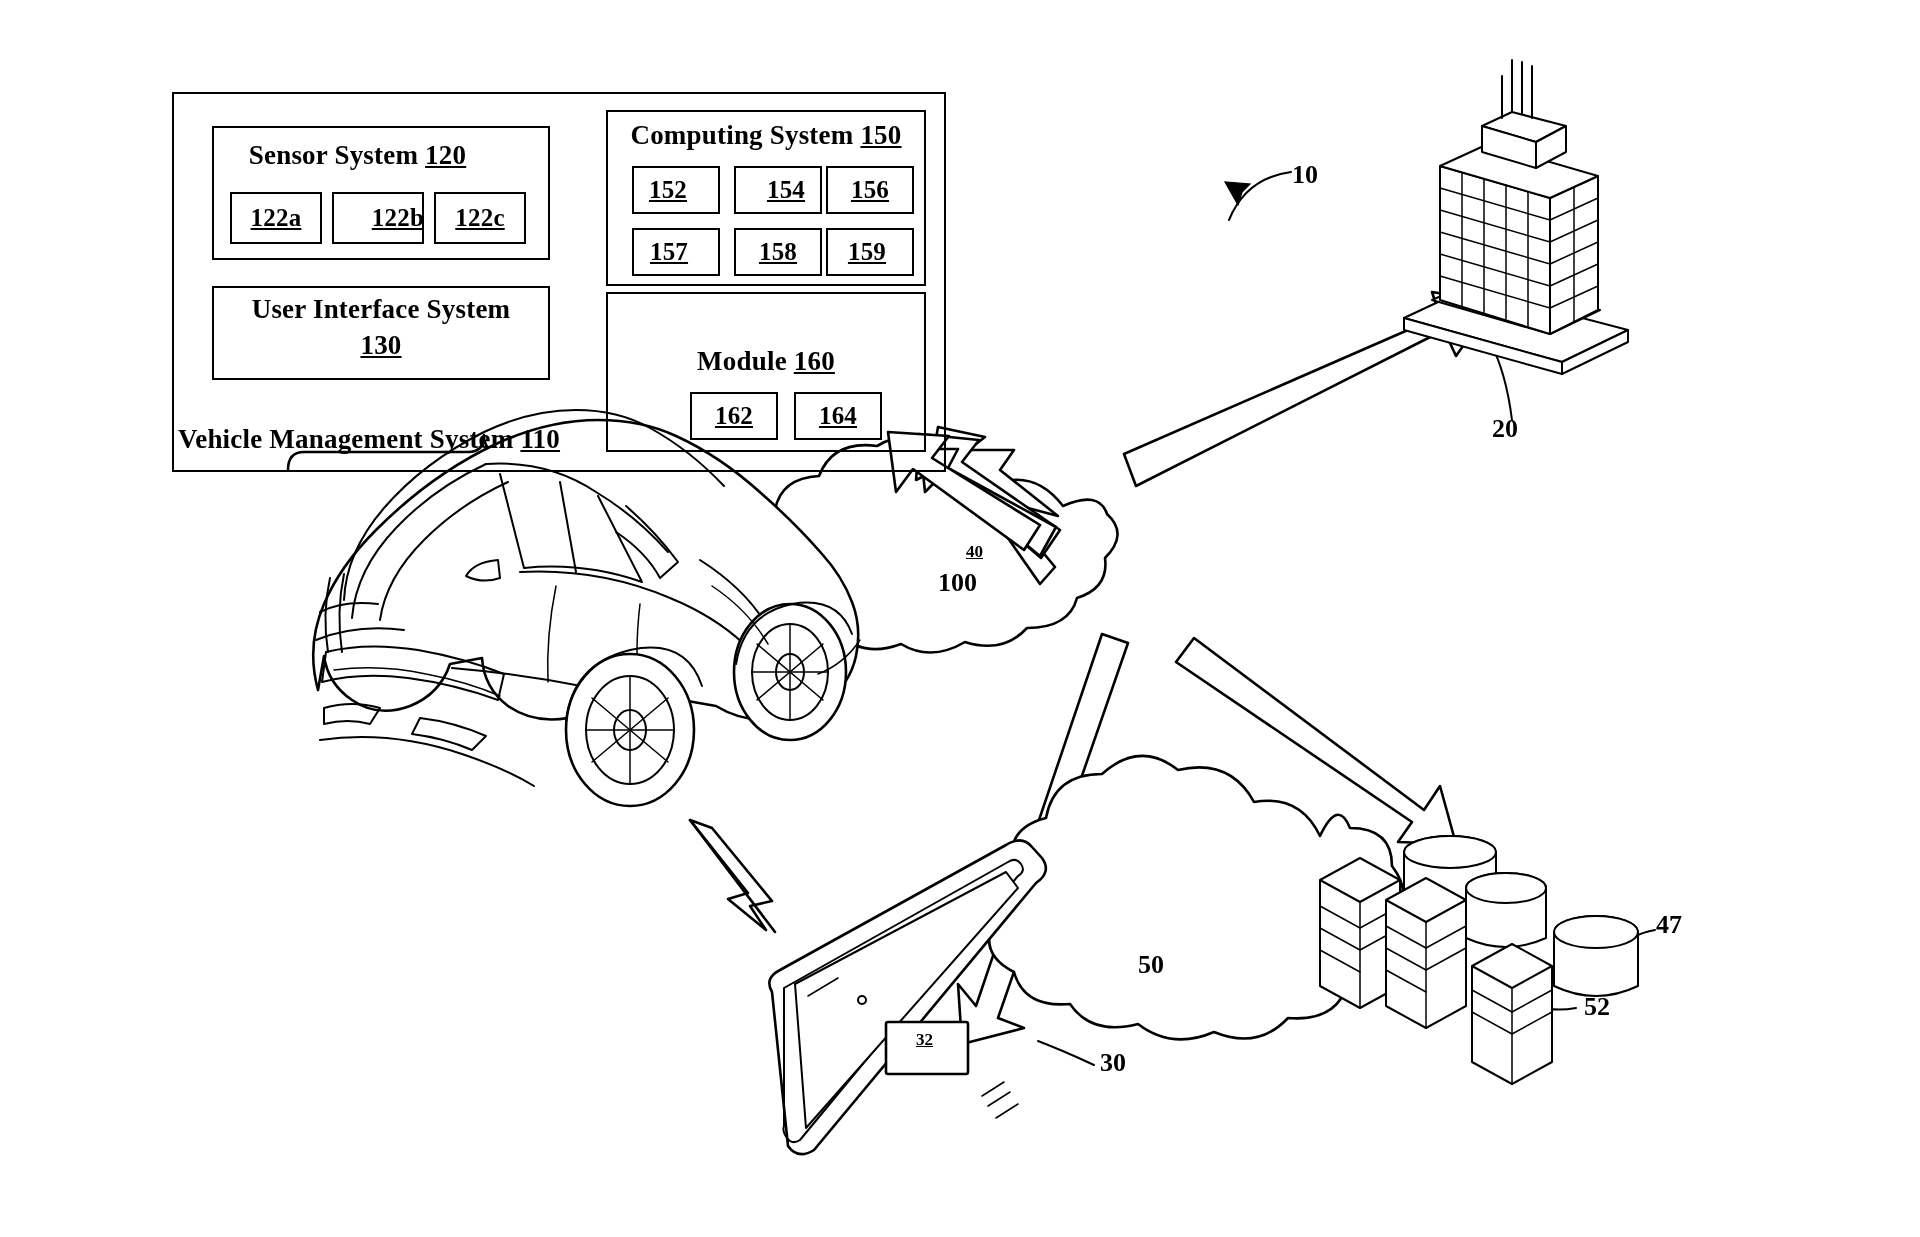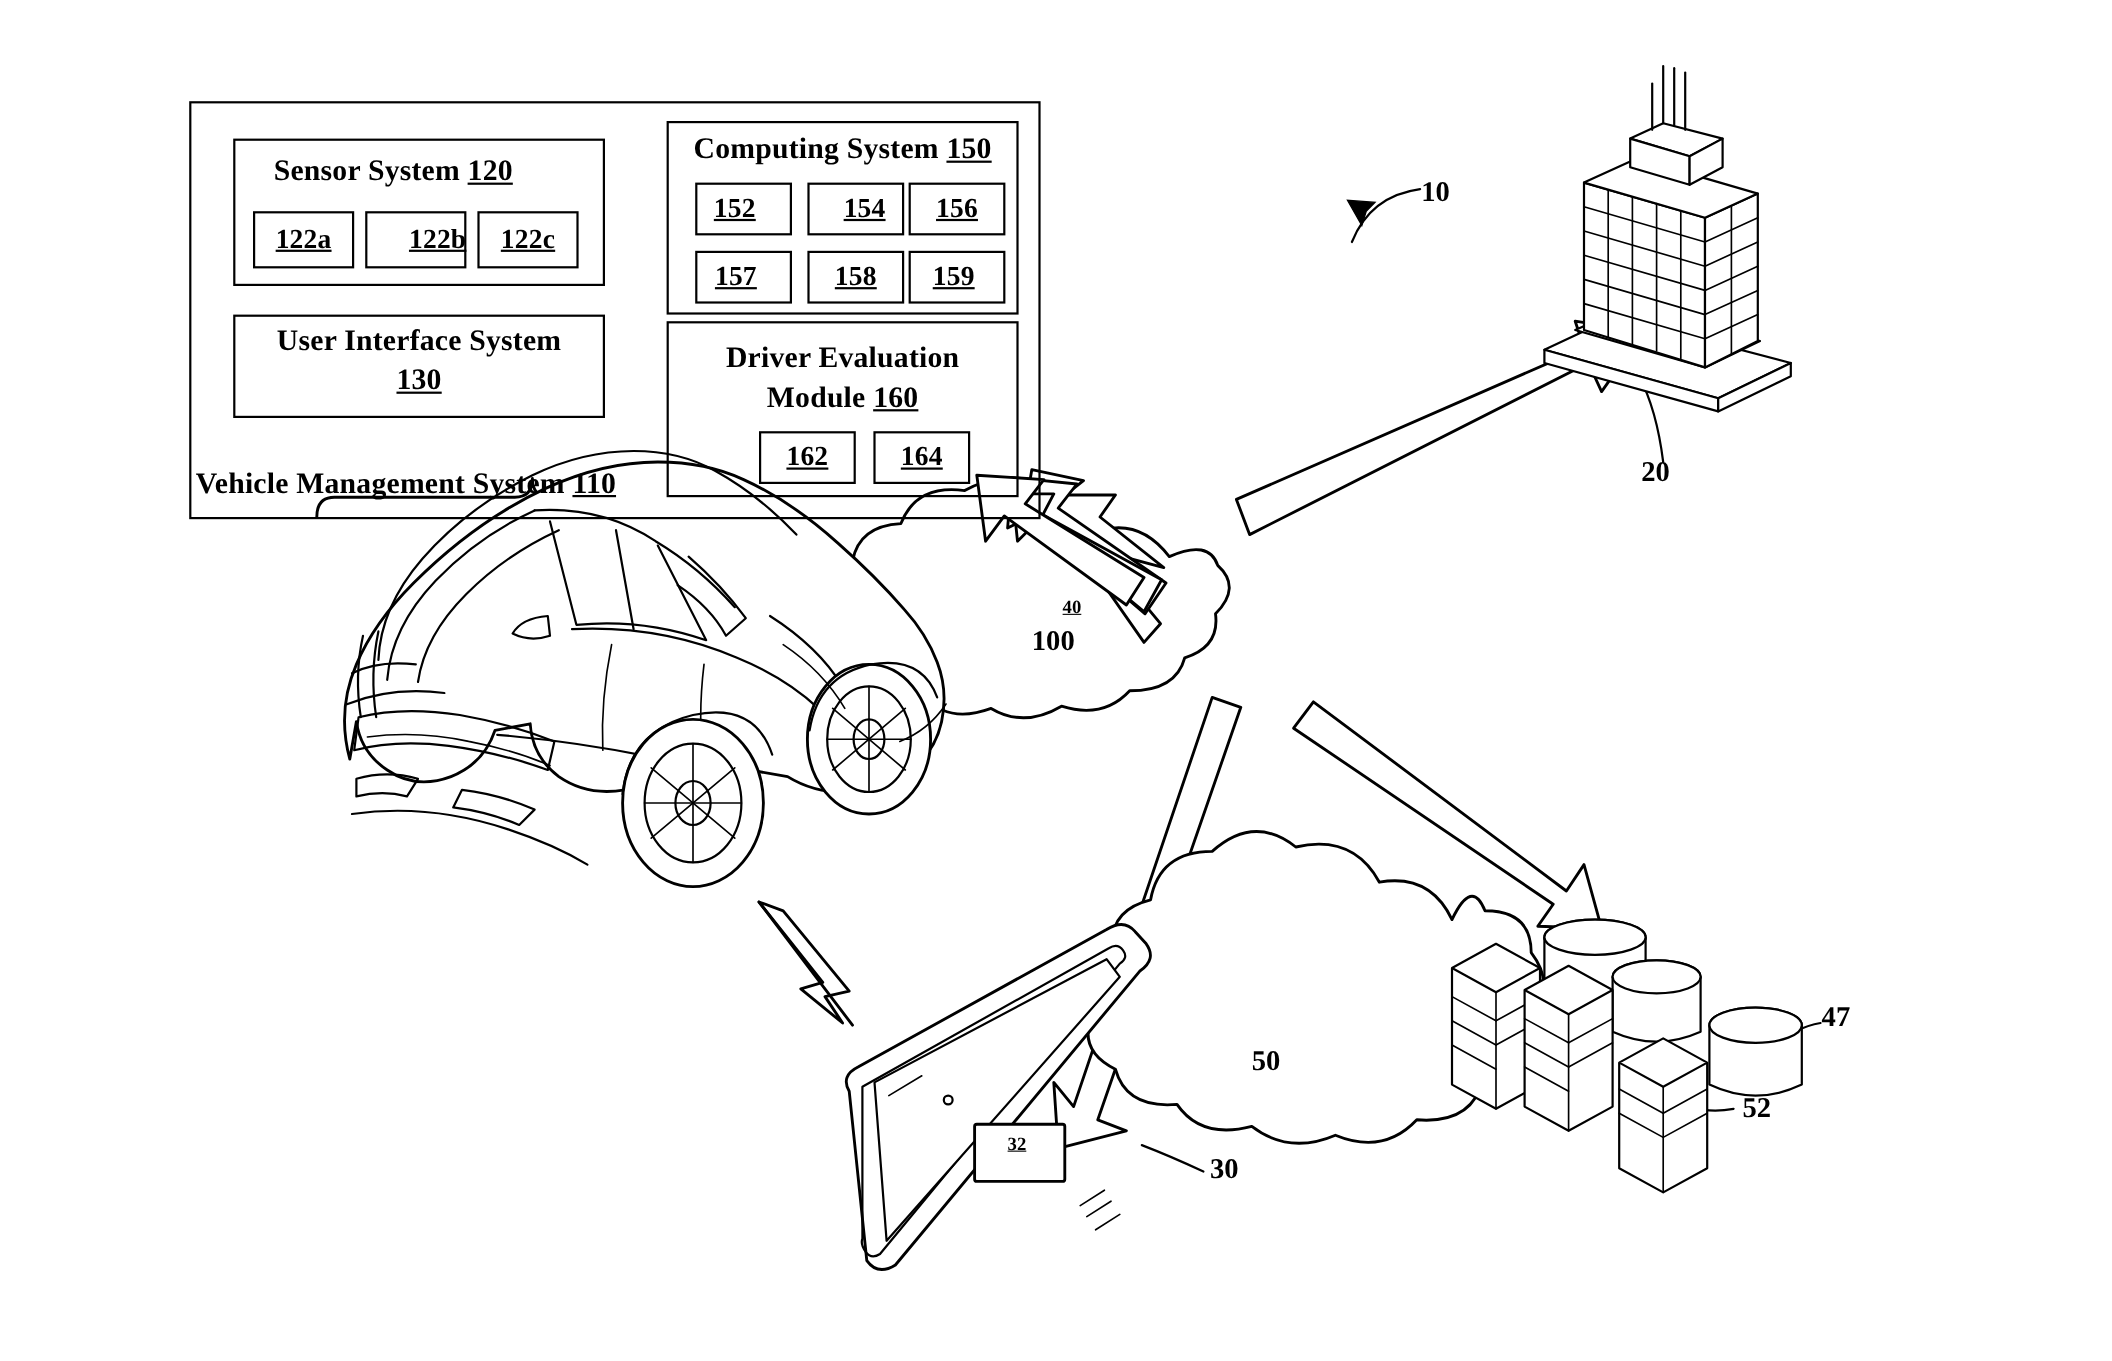--- a/index.html
+++ b/index.html
@@ -518,21 +518,20 @@
   <div class="box" style="left:632px; top:228px; width:88px; height:48px;"></div>
   <div class="box-label lbl-24 u" style="left:628px; top:238px; width:82px;">157</div>
 
   <div class="box" style="left:734px; top:228px; width:88px; height:48px;"></div>
   <div class="box-label lbl-24 u" style="left:734px; top:238px; width:88px;">158</div>
 
   <div class="box" style="left:826px; top:228px; width:88px; height:48px;"></div>
   <div class="box-label lbl-24 u" style="left:826px; top:238px; width:82px;">159</div>
 
   <div class="box" style="left:606px; top:292px; width:320px; height:160px;"></div>
-  <div class="box-label lbl-26" style="left:606px; top:310px; width:320px;">Driver Evaluation</div>
   <div class="box-label lbl-26" style="left:606px; top:346px; width:320px;">
     <span>Module</span>
     <span class="u">160</span>
   </div>
 
   <div class="box" style="left:690px; top:392px; width:88px; height:48px;"></div>
   <div class="box-label lbl-24 u" style="left:690px; top:402px; width:88px;">162</div>
 
   <div class="box" style="left:794px; top:392px; width:88px; height:48px;"></div>
   <div class="box-label lbl-24 u" style="left:794px; top:402px; width:88px;">164</div>

